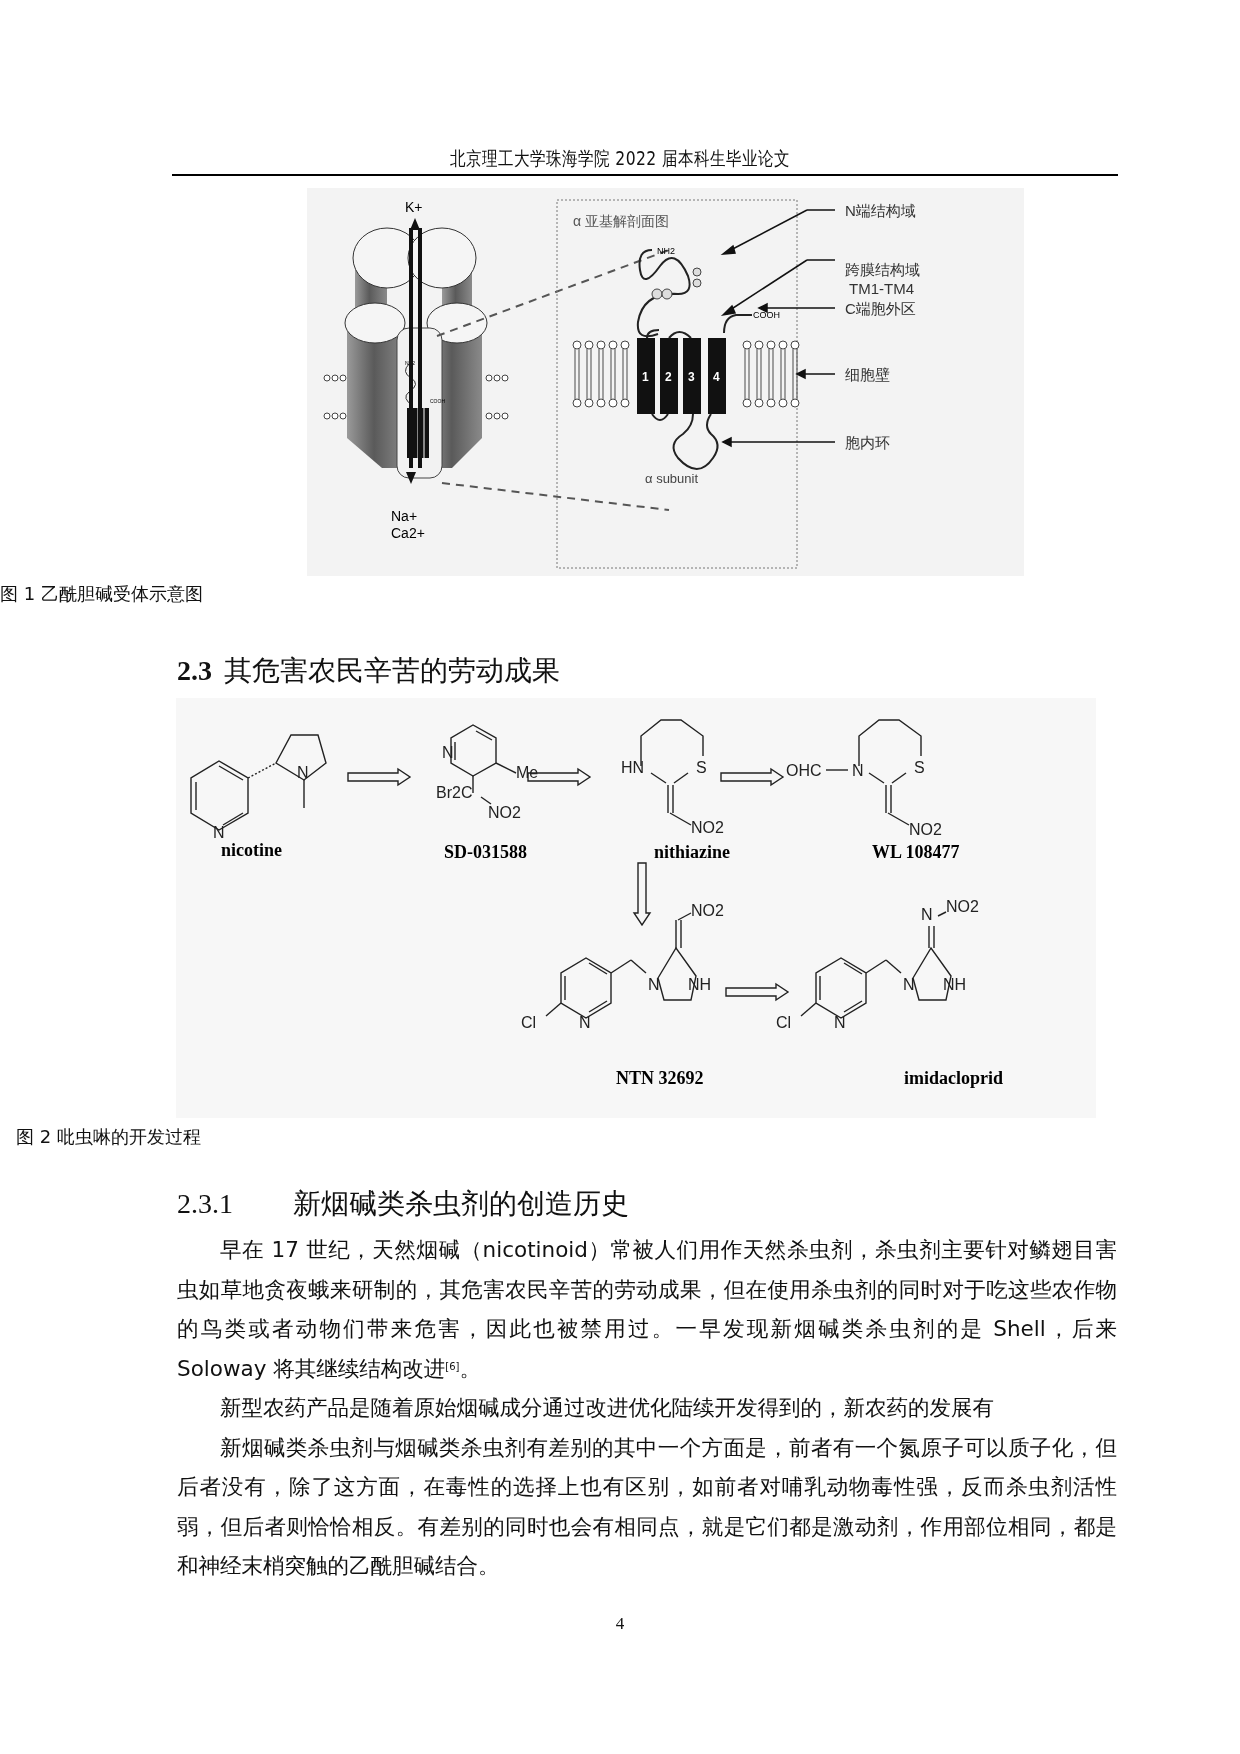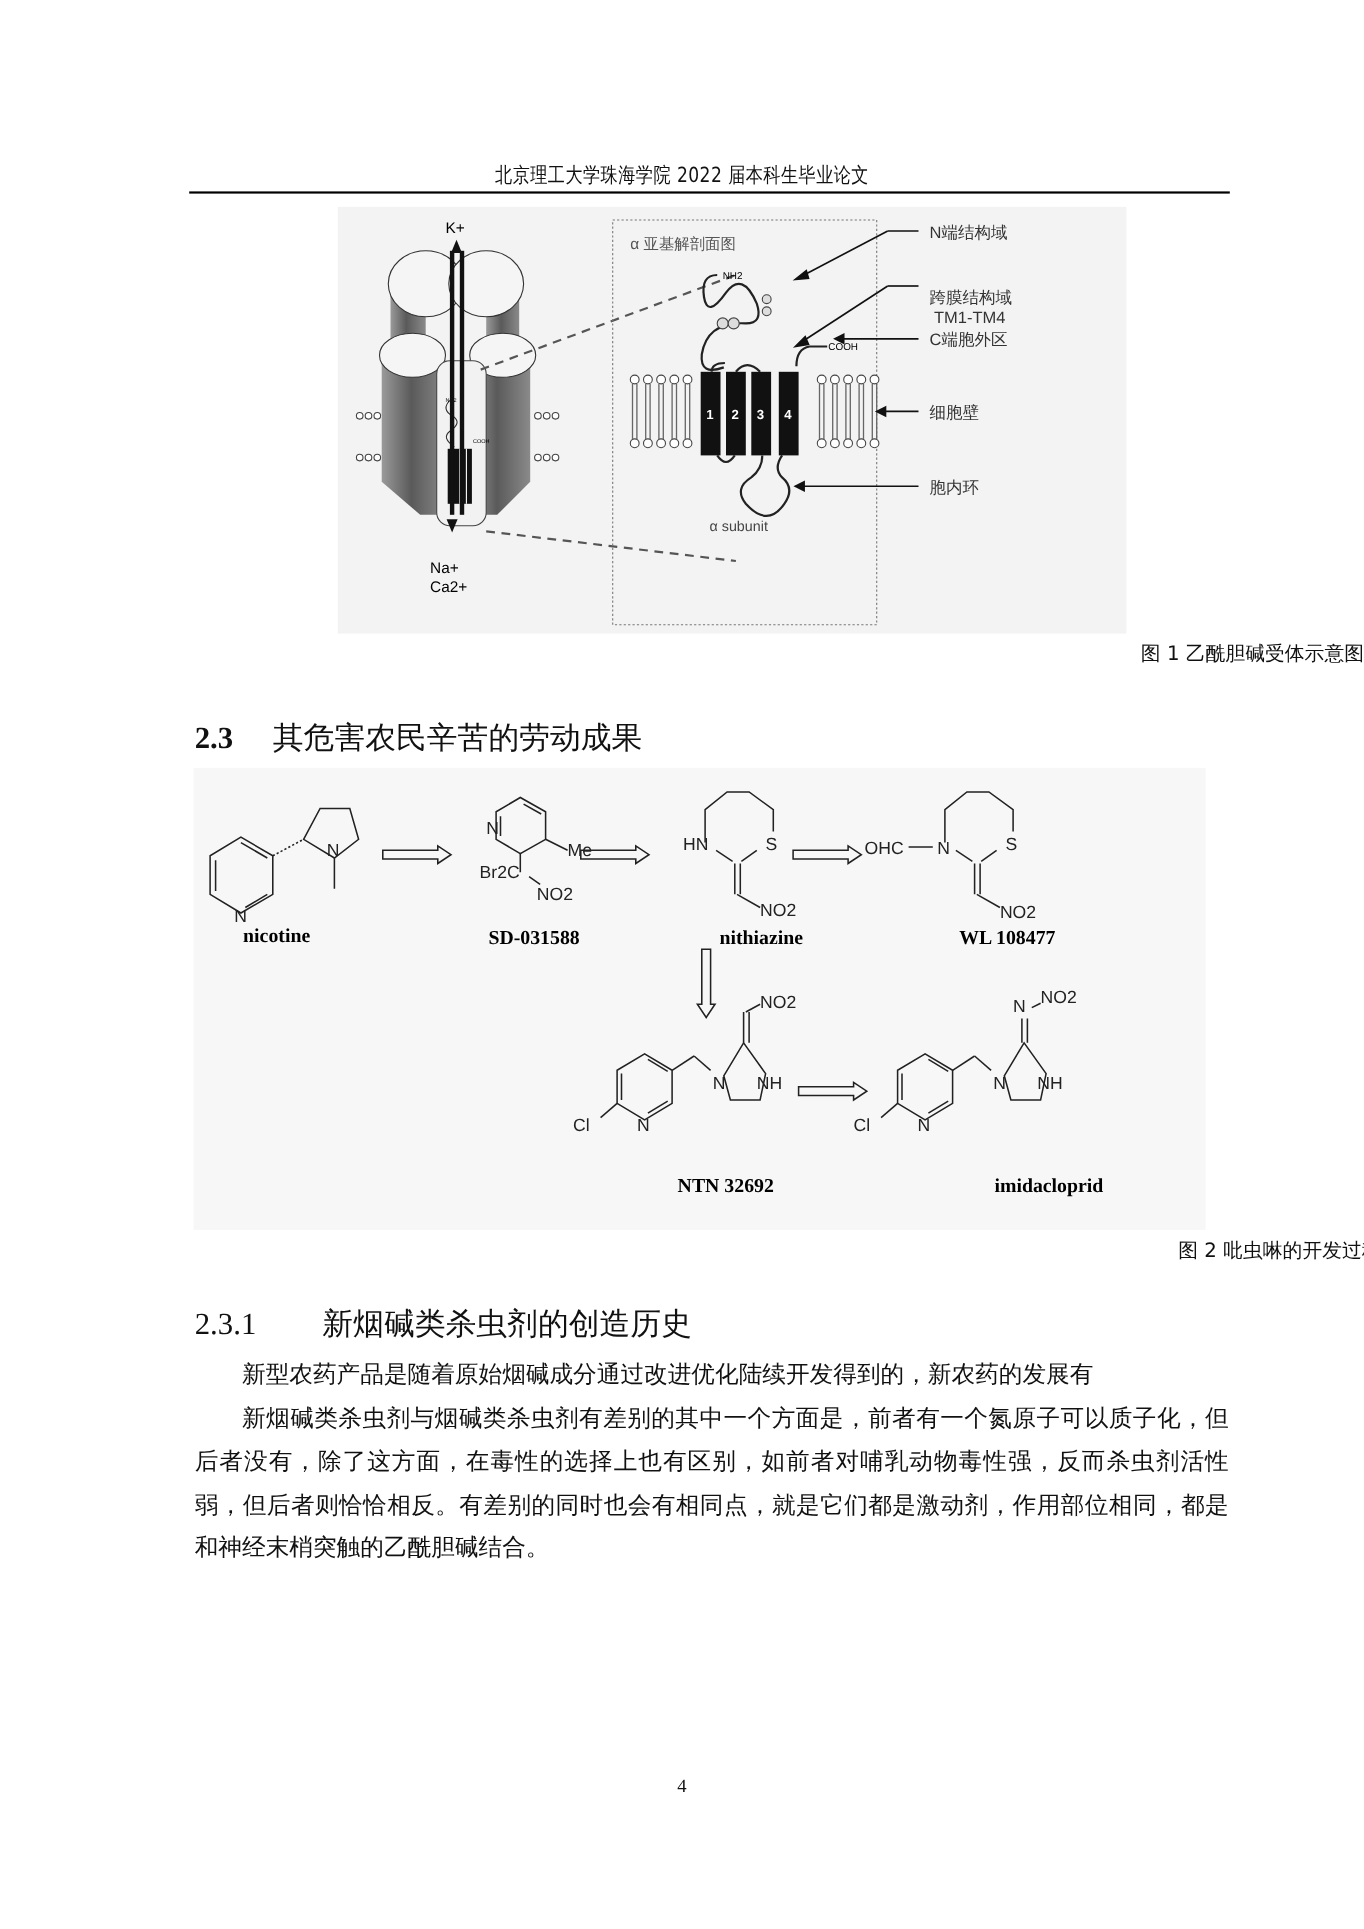--- a/index.html
+++ b/index.html
@@ -3,23 +3,23 @@
 <meta charset="utf-8">
 <style>
   html, body { margin:0; padding:0; background:#ffffff; }
   body { width:1240px; height:1754px; position:relative; overflow:hidden;
          font-family:"DejaVu Serif","Liberation Serif", serif; color:#111; }
   .abs { position:absolute; }
   .header-title { left:0; width:1240px; top:146px; text-align:center; font-size:19px; letter-spacing:0.5px;
                   font-family:"DejaVu Sans","Liberation Sans", sans-serif; transform:scaleX(0.82); }
   .header-rule { left:172px; top:174px; width:946px; height:2px; background:#000; }
   .fig1 { left:307px; top:188px; width:717px; height:388px; background:#f3f3f3; }
-  .caption { font-family:"DejaVu Sans","Liberation Sans", sans-serif; font-size:18px; text-align:right; left:0; width:1240px; }
+  .caption { font-family:"DejaVu Sans","Liberation Sans", sans-serif; font-size:18px; text-align:left; left:0; width:1240px; }
   .h2 { left:177px; top:652px; font-size:28px; font-family:"DejaVu Sans","Liberation Sans", sans-serif; }
-  .h2 .num { font-family:"Liberation Serif", serif; font-weight:bold; margin-right:36px; }
+  .h2 .num { font-family:"Liberation Serif", serif; font-weight:bold; margin-right:12px; }
   .fig2 { left:176px; top:698px; width:920px; height:420px; background:#f7f7f7; }
   .h3 { left:177px; top:1185px; font-size:28px; font-family:"DejaVu Sans","Liberation Sans", sans-serif; }
   .h3 .num { font-family:"Liberation Serif", serif; font-weight:normal; margin-right:60px; }
   .body-text { left:177px; width:940px; top:1230px; font-size:21.5px; line-height:39.5px;
                font-family:"DejaVu Sans","Liberation Sans", sans-serif; text-align:justify; }
   .body-text p { margin:0; text-indent:2em; }
   .body-text sup { font-size:10px; vertical-align:top; position:relative; top:-2px; }
   .page-num { left:0; width:1240px; top:1614px; text-align:center; font-size:17px; font-family:"Liberation Serif", serif; }
   svg text { font-family:"Liberation Sans","DejaVu Sans", sans-serif; }
   .chem text { font-family:"Liberation Sans", sans-serif; }
@@ -301,17 +301,18 @@
     </g>
   </svg>
 </div>
 <div class="abs caption" style="top:1125px;padding-left:16px;">图 2 吡虫啉的开发过程</div>
 
 <div class="abs h3">
   <span class="num">2.3.1</span><span>新烟碱类杀虫剂的创造历史</span>
 </div>
 
 <div class="abs body-text">
+  <p><span>早在 17 世纪，天然烟碱（nicotinoid）常被人们用作天然杀虫剂，杀虫剂主要针对鳞翅目害虫如草地贪夜蛾来研制的，其危害农民辛苦的劳动成果，但在使用杀虫剂的同时对于吃这些农作物的鸟类或者动物们带来危害，因此也被禁用过。一早发现新烟碱类杀虫剂的是 Shell，后来 Soloway 将其继续结构改进</span><sup>[6]</sup><span>。</span></p>
   <p><span>新型农药产品是随着原始烟碱成分通过改进优化陆续开发得到的，新农药的发展有</span></p>
   <p><span>新烟碱类杀虫剂与烟碱类杀虫剂有差别的其中一个方面是，前者有一个氮原子可以质子化，但后者没有，除了这方面，在毒性的选择上也有区别，如前者对哺乳动物毒性强，反而杀虫剂活性弱，但后者则恰恰相反。有差别的同时也会有相同点，就是它们都是激动剂，作用部位相同，都是和神经末梢突触的乙酰胆碱结合。</span></p>
 </div>
 
 <div class="abs page-num">4</div>
 
 </body></html>

